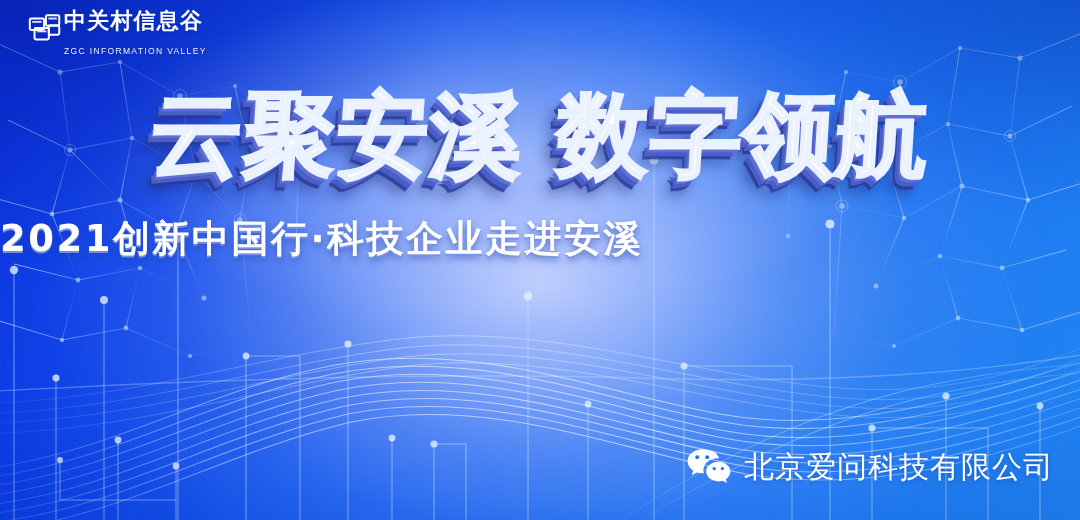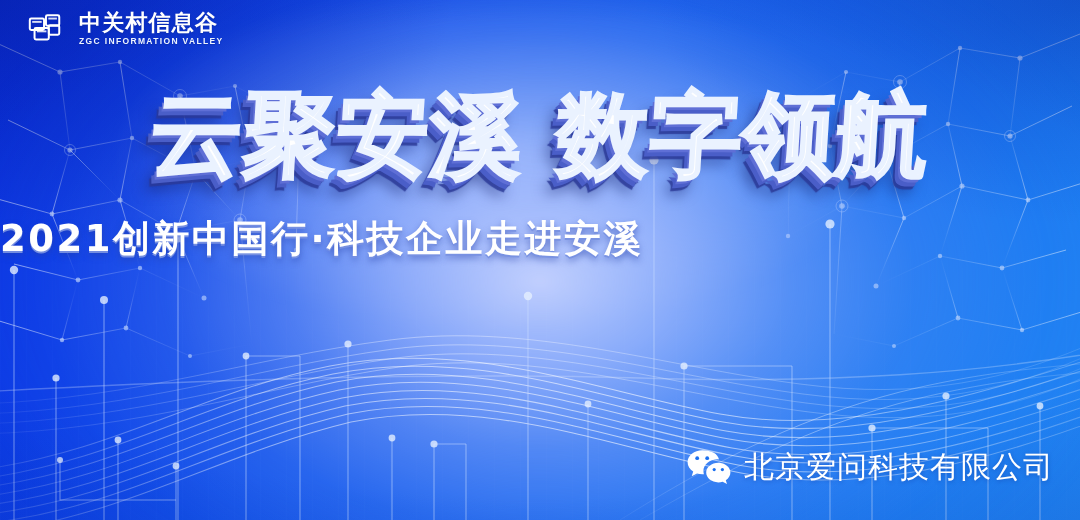--- a/index.html
+++ b/index.html
@@ -83,39 +83,38 @@
   .svg-layer {
     position: absolute; inset: 0;
     width: 1080px; height: 520px;
   }
 
   
   .logo {
     position: absolute;
     left: 26px; top: 10px;
     display: flex;
-    align-items: center;
-    gap: 15px;
+    gap: 0;
     z-index: 12;
   }
   .logo-mark { width: 38px; height: 38px; display:block; flex:none; }
   .logo-text { display: flex; flex-direction: column; line-height: 1; }
   .logo-cn {
     font-size: 22px;
     font-weight: bold;
     color: #ffffff;
     letter-spacing: 1.2px;
     text-shadow: 0 1px 2px rgba(10,40,150,.55);
   }
   .logo-en {
     font-size: 8.5px;
-    font-weight: bold;
+    font-weight: normal;
     color: #eef4ff;
     letter-spacing: 1.35px;
-    margin-top: 3px;
+    margin-top: 15px;
     text-shadow: 0 1px 1px rgba(10,40,150,.5);
   }
 
   
   .headline {
     position: absolute;
     left: 0; right: 0;
     top: 86px;
     text-align: center;
     z-index: 10;
@@ -157,21 +156,21 @@
     text-shadow:
       0 2px 0 rgba(120,145,225,.95),
       0 4px 7px rgba(35,60,165,.6);
   }
 
   
   .watermark {
     position: absolute;
     right: 26px; bottom: 32px;
     display: flex;
-    align-items: flex-end;
+    align-items: flex-start;
     gap: 12px;
     z-index: 12;
   }
   .wechat-icon { width: 46px; height: 40px; display: block; flex: none; }
   .watermark-label {
     font-size: 30px;
     color: #ffffff;
     letter-spacing: 1px;
     font-family: "DejaVu Sans", "Liberation Sans", sans-serif;
     text-shadow: 0 1px 4px rgba(20,50,150,.45);

